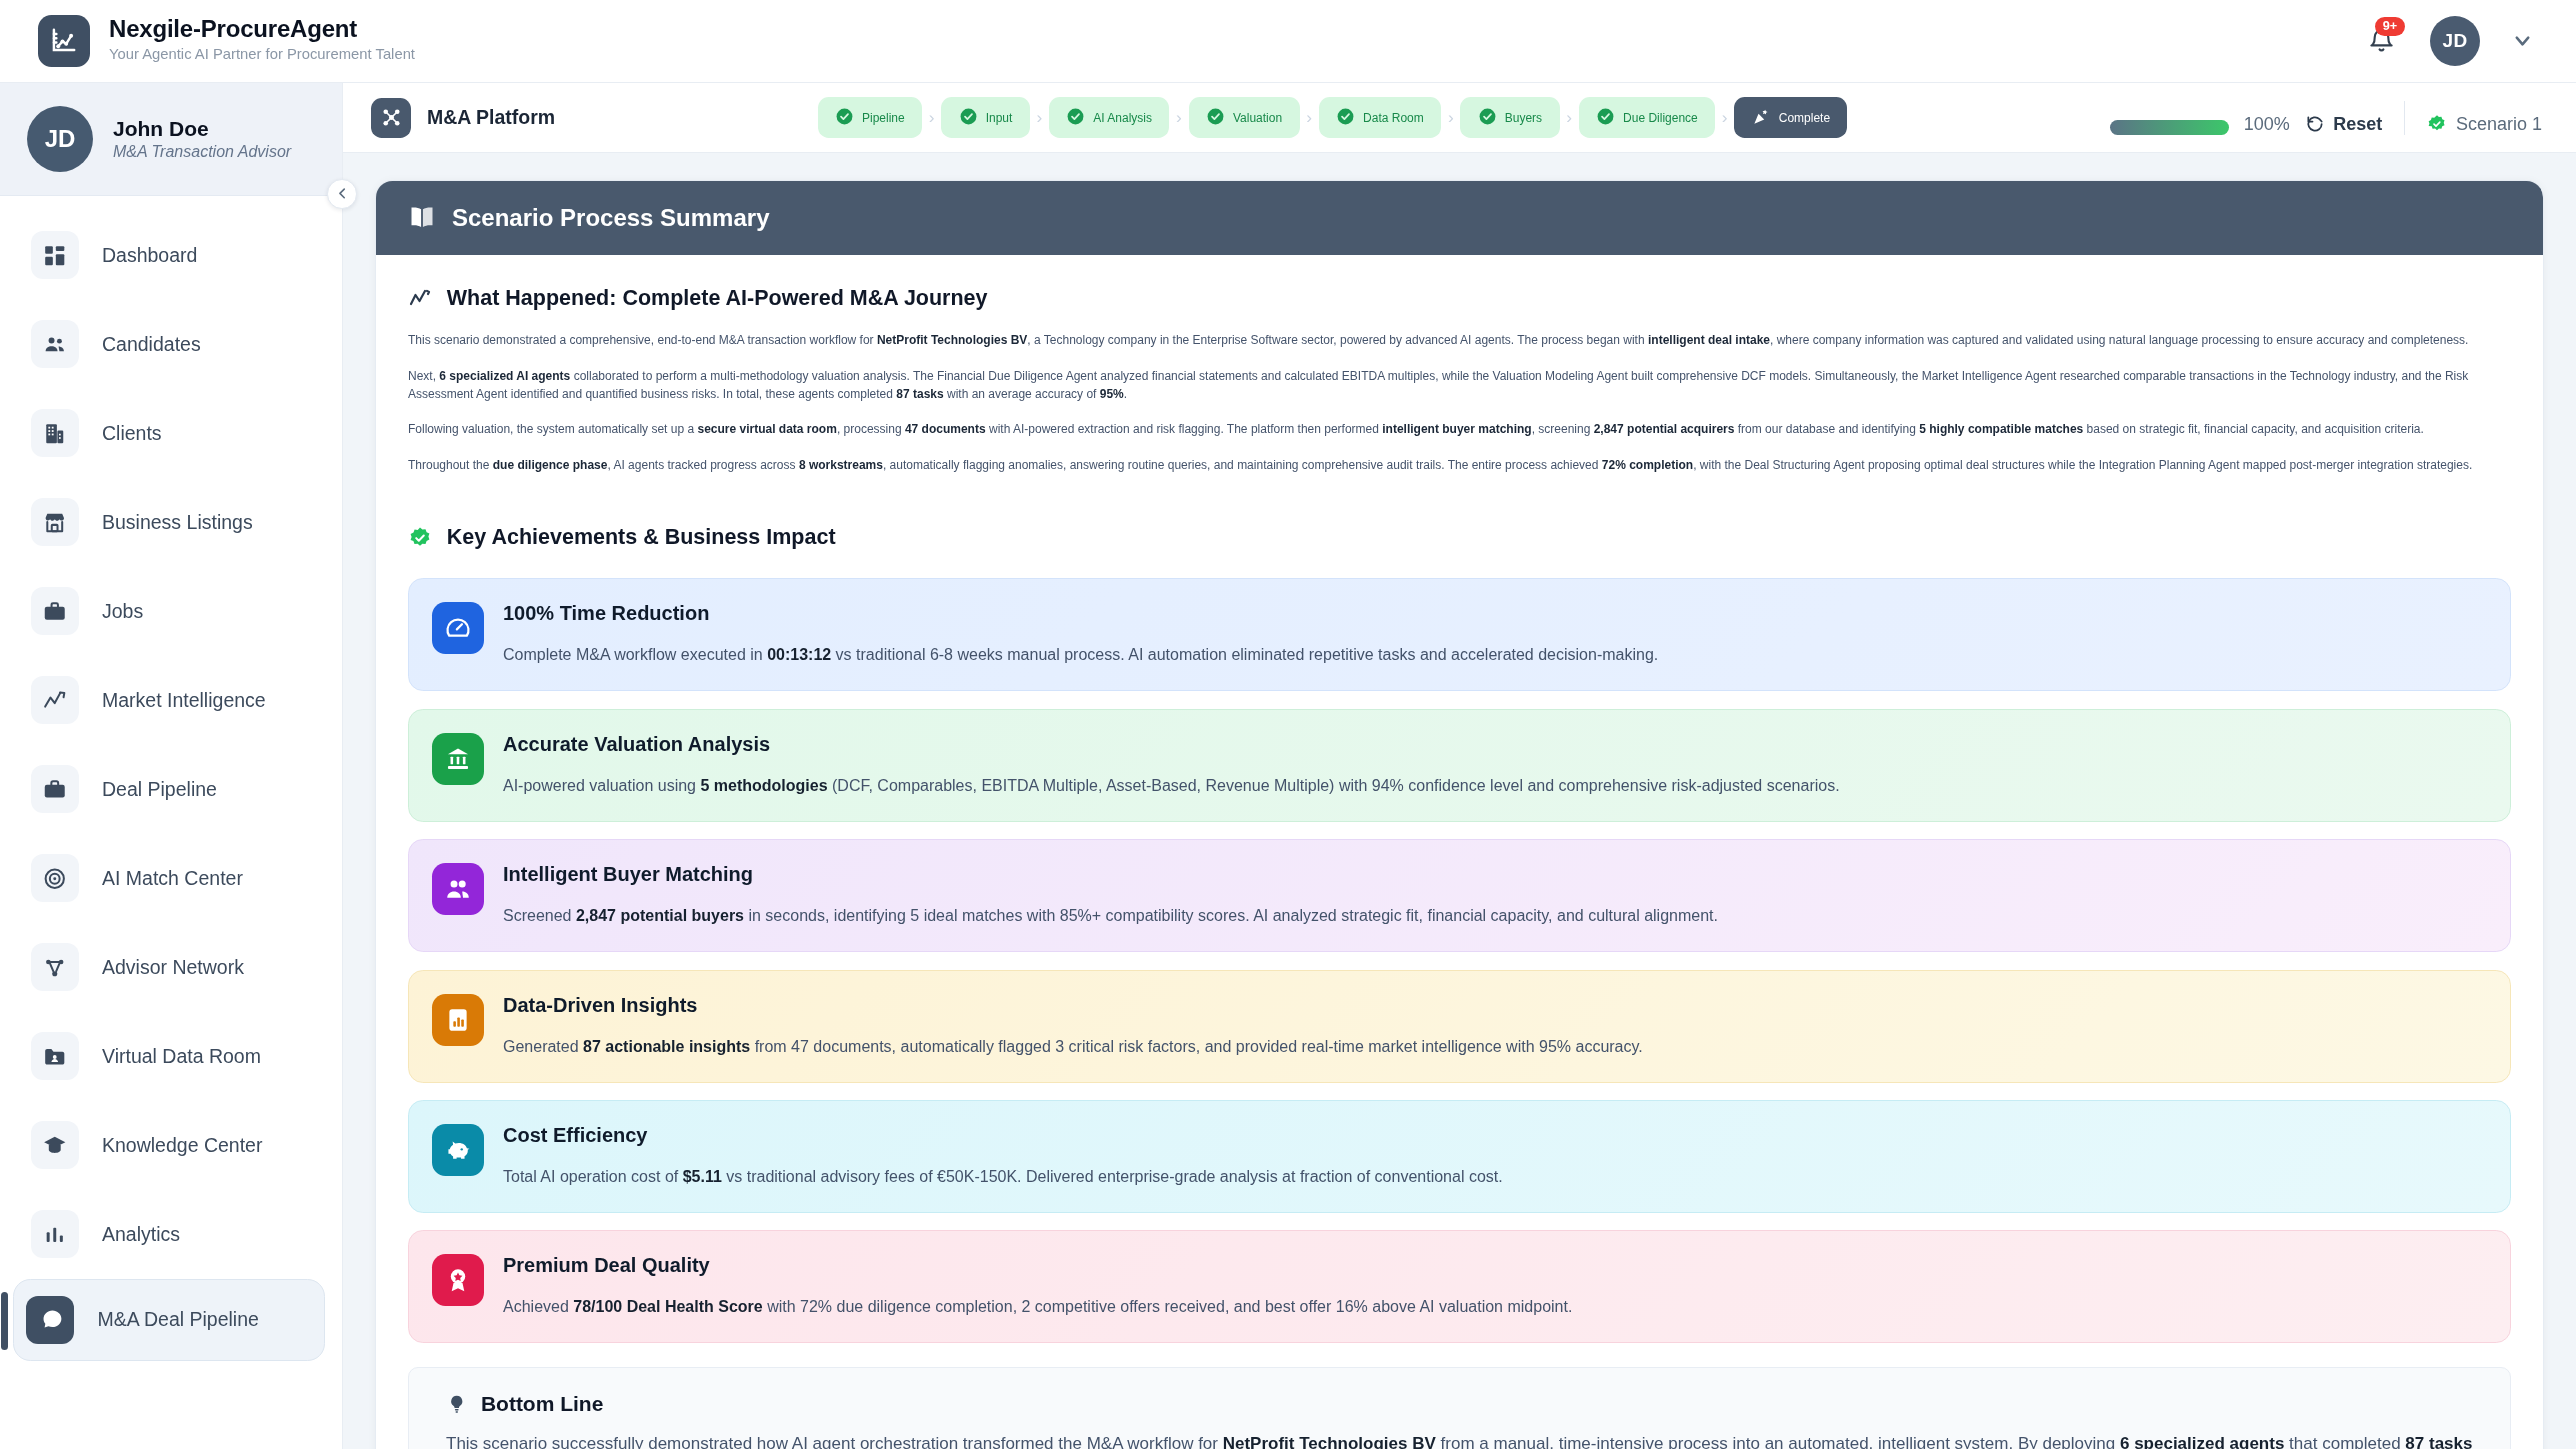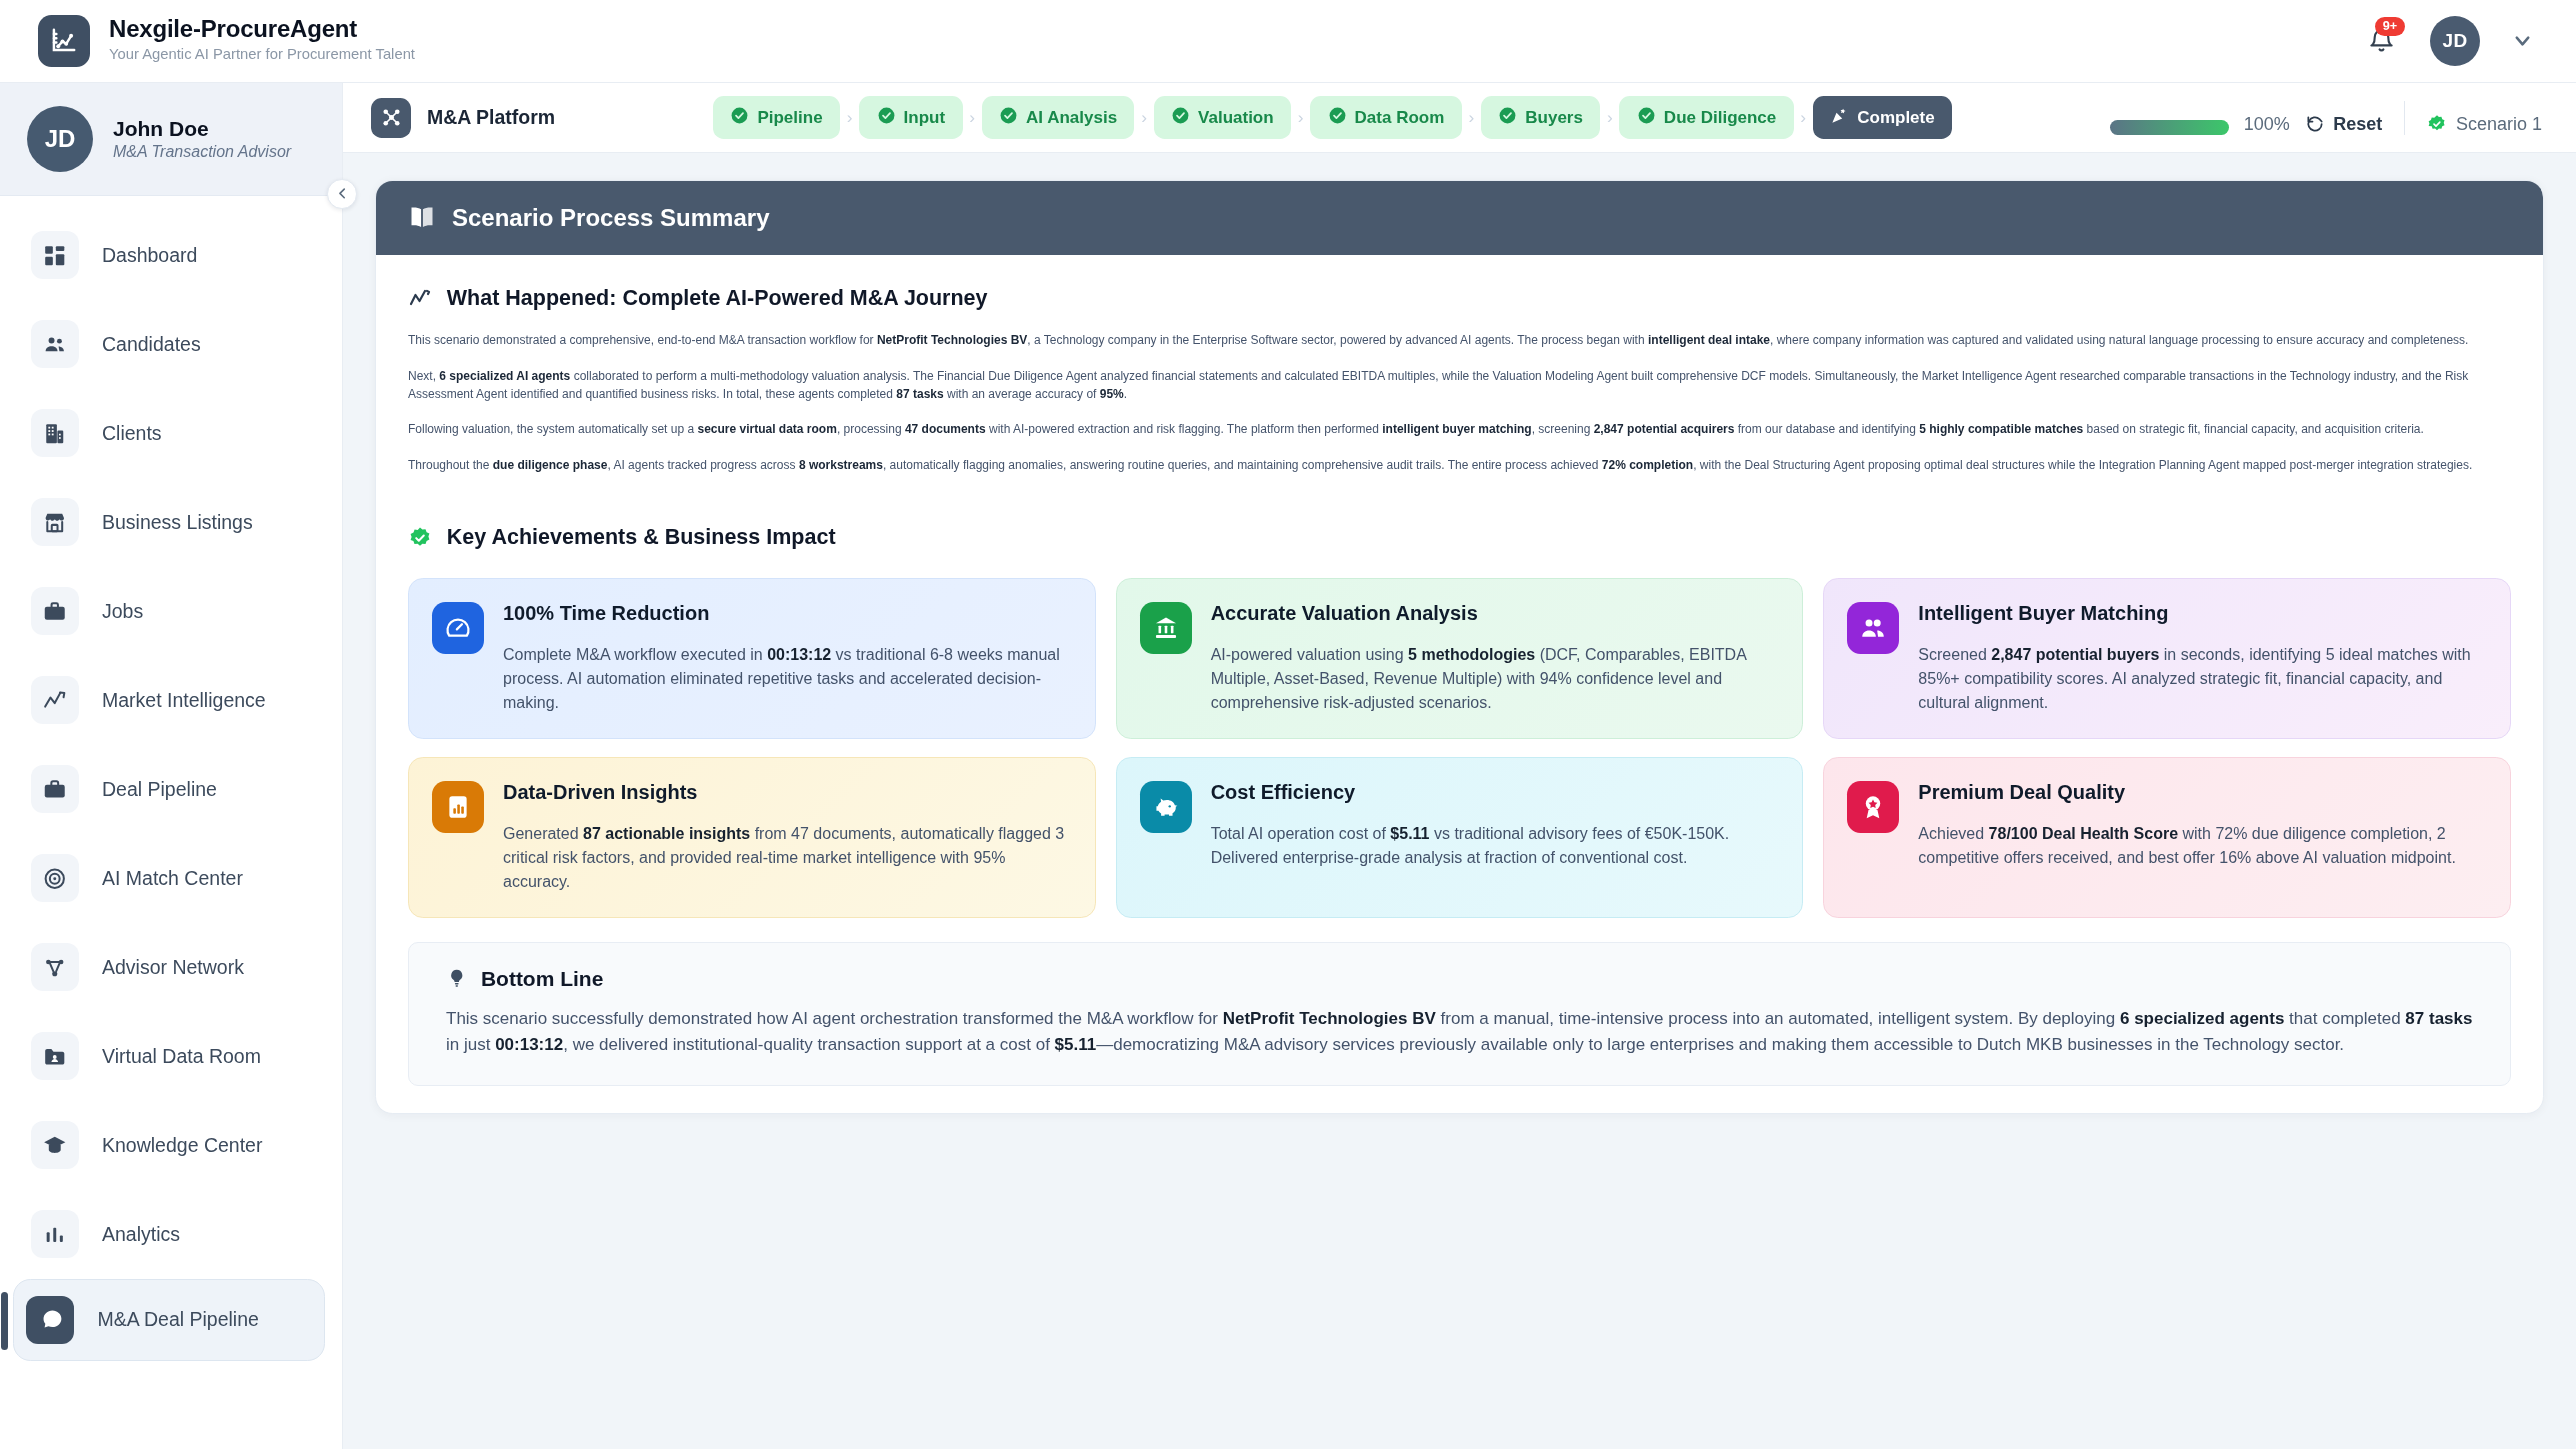--- a/index.html
+++ b/index.html
@@ -134,21 +134,21 @@
     display: flex; align-items: center; justify-content: center; flex: none;
   }
   .platform-name { font-size: 19.5px; font-weight: 600; color: #1b2636; }
 
   .steps { display: flex; align-items: center; margin: 0 auto; gap: 4px; }
   .step {
     display: flex; align-items: center; gap: 8px;
     background: #d6f7e0; color: #18894a;
     border-radius: 10.7px;
     padding: 9.4px 17.4px;
-    font-size: 17px; font-weight: 700;
+    font-size: 12px; font-weight: 400;
     white-space: nowrap;
   }
   .step.current { background: #49596d; color: #fff; }
   .step-sep { color: #cbd5e1; font-size: 17.4px; padding: 0 2.7px; }
 
   .prog-wrap { display: flex; align-items: flex-end; gap: 14.8px; }
   .prog-track {
     width: 119px; height: 14.8px; border-radius: 670px;
     background: linear-gradient(90deg,#5b7486 0%,#3cc76a 100%);
   }
@@ -182,21 +182,21 @@
   .sec-title.second { margin-top: 51px; margin-bottom: 28px; }
 
   p.para {
     font-size: 12px; line-height: 1.52; color: #44536b;
     margin-bottom: 17.4px;
   }
   p.para b { color: #1b2737; font-weight: 700; }
 
   .grid {
     display: grid;
-    grid-template-columns: 1fr 1fr 1fr;
+    grid-template-columns: 1fr;
     gap: 17.4px 20px;
   }
   .ach {
     border-radius: 14.8px;
     padding: 23px 25.5px 23px 23px;
     display: flex; gap: 19px;
     border: 0.7px solid transparent;
   }
   .ach-ico {
     width: 52px; height: 52px; border-radius: 13.4px; flex: none;

